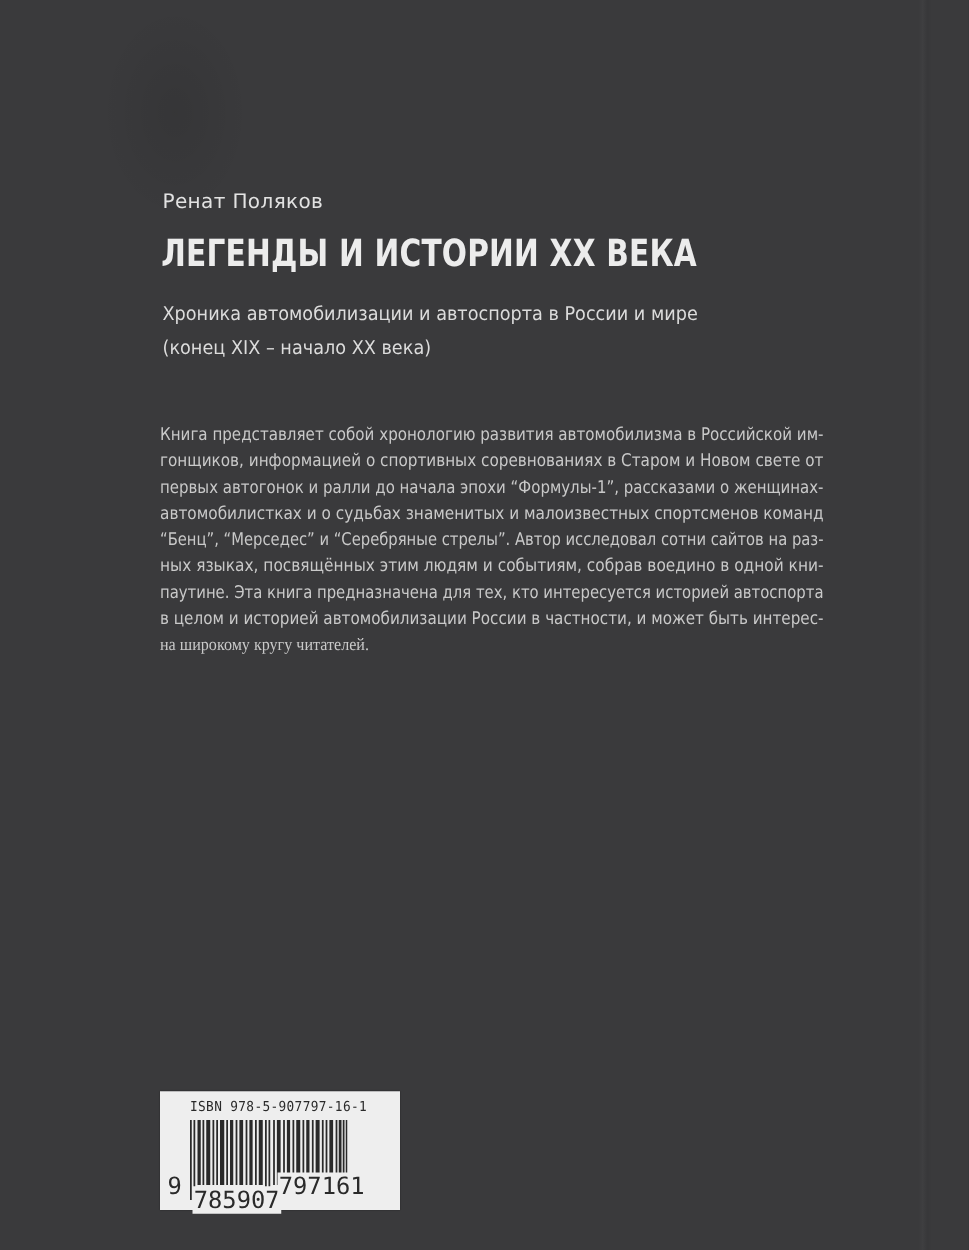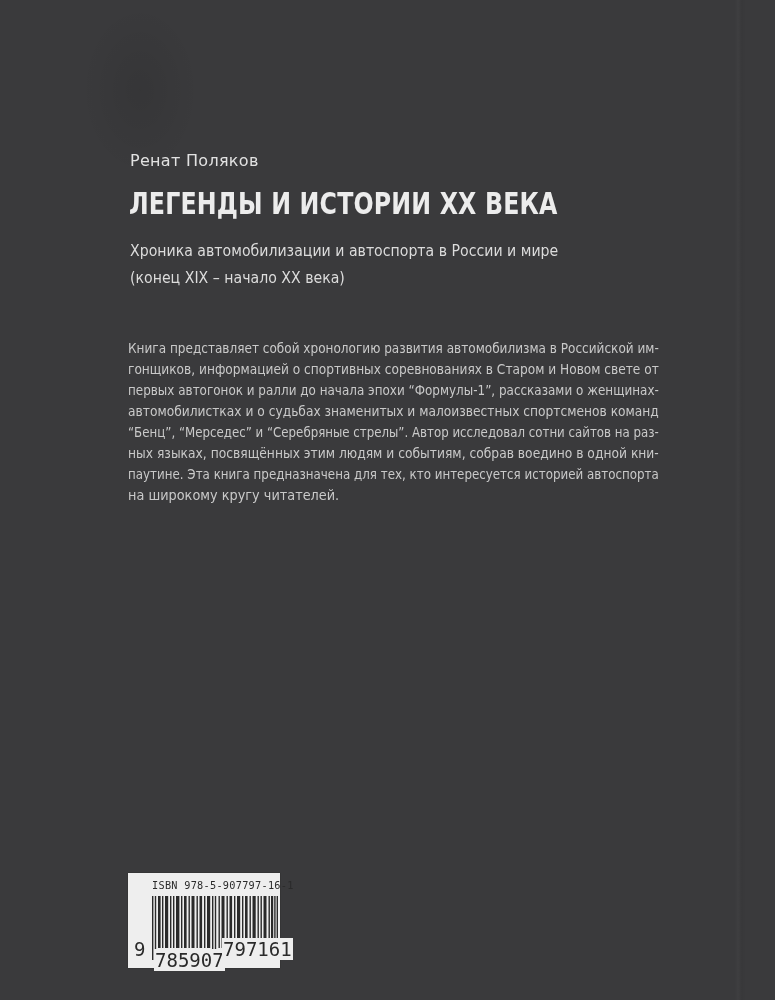--- a/index.html
+++ b/index.html
@@ -73,30 +73,31 @@
       display: block;
       white-space: nowrap;
       text-align: justify;
       text-align-last: justify;
       width: 500px;
       height: 21px;
       overflow: visible;
     }
     .body-line.last {
       text-align-last: left;
+      font-family: Liberation Serif, serif;
     }
     .body-line span.inner {
       display: inline-block;
       transform-origin: left top;
     }
     .barcode-label {
       position: absolute;
       left: 128px;
       top: 873px;
-      width: 152px;
+      width: 192px;
       height: 95px;
       background: #eeeeee;
       box-shadow: 0 0 1px rgba(0,0,0,0.5);
     }
     .isbn-text {
       position: absolute;
       left: 24px;
       top: 6px;
       font-family: "DejaVu Sans Mono", monospace;
       font-size: 11px;
@@ -144,20 +145,21 @@
   </div>
 
   <div class="body-text">
     <div class="body-line"><span class="inner" style="transform: scaleX(0.863069);">Книга представляет собой хронологию развития автомобилизма в Российской им-</span></div>
     <div class="body-line"><span class="inner" style="transform: scaleX(0.870843);">гонщиков, информацией о спортивных соревнованиях в Старом и Новом свете от</span></div>
     <div class="body-line"><span class="inner" style="transform: scaleX(0.855798);">первых автогонок и ралли до начала эпохи “Формулы-1”, рассказами о женщинах-</span></div>
     <div class="body-line"><span class="inner" style="transform: scaleX(0.875609);">автомобилистках и о судьбах знаменитых и малоизвестных спортсменов команд</span></div>
     <div class="body-line"><span class="inner" style="transform: scaleX(0.843837);">“Бенц”, “Мерседес” и “Серебряные стрелы”. Автор исследовал сотни сайтов на раз-</span></div>
     <div class="body-line"><span class="inner" style="transform: scaleX(0.878928);">ных языках, посвящённых этим людям и событиям, собрав воедино в одной кни-</span></div>
     <div class="body-line"><span class="inner" style="transform: scaleX(0.848626);">паутине. Эта книга предназначена для тех, кто интересуется историей автоспорта</span></div>
+    <div class="body-line"><span class="inner" style="transform: scaleX(0.867914);">в целом и историей автомобилизации России в частности, и может быть интерес-</span></div>
     <div class="body-line last"><span class="inner" style="transform: scaleX(0.92);">на широкому кругу читателей.</span></div>
   </div>
 
   <div class="barcode-label">
     <div class="isbn-text">ISBN 978-5-907797-16-1</div>
     <div class="bars">
       <svg width="126" height="64" viewBox="0 0 126 64" xmlns="http://www.w3.org/2000/svg">
         <g fill="#2a2a2a">
 
           <rect x="0" y="0" width="1.4" height="64"></rect>

